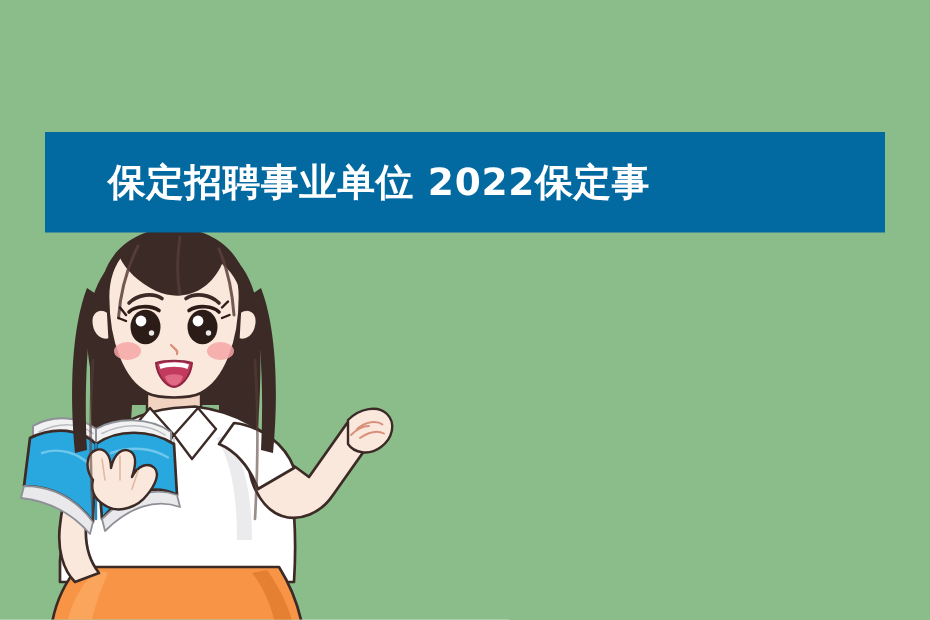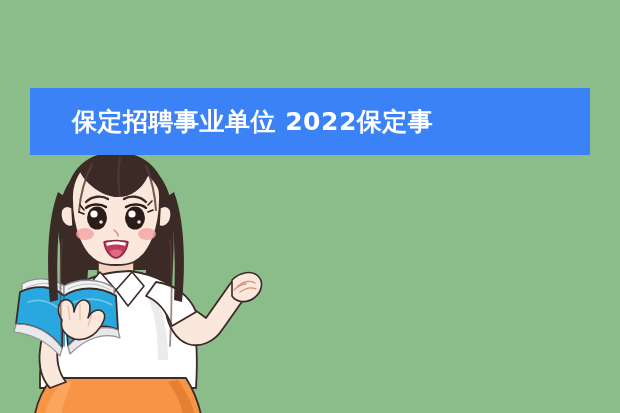--- a/index.html
+++ b/index.html
@@ -19,21 +19,21 @@
     background: #8bbd8a;
     overflow: hidden;
   }
   
   #title-banner {
     position: absolute;
     left: 30px;
     top: 88px;
     width: 560px;
     height: 67px;
-    background: #3b82f6;
+    background: #0369a1;
     display: flex;
     align-items: center;
     z-index: 5;
     box-sizing: border-box;
     padding-left: 42px;
     overflow: hidden;
   }
   #title-text {
     color: #ffffff;
     font-size: 25px;

